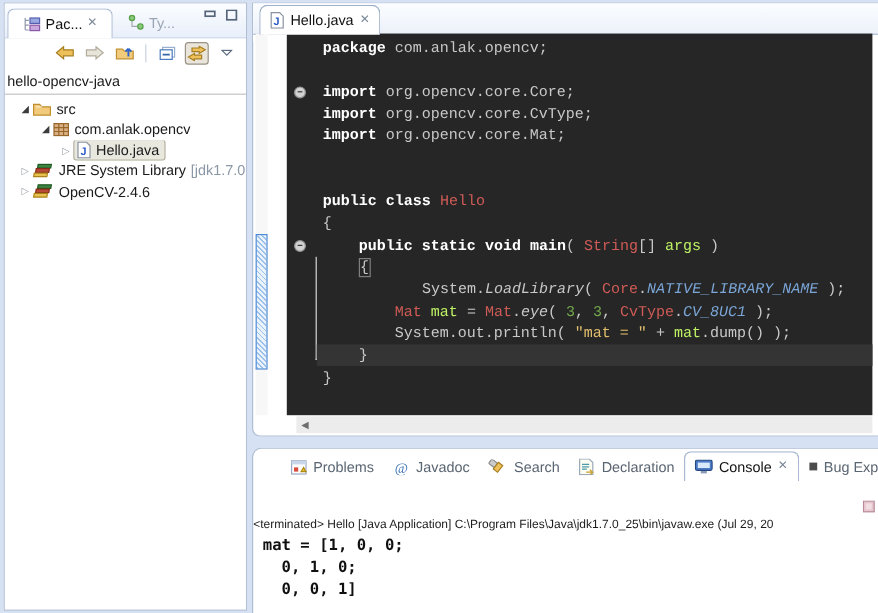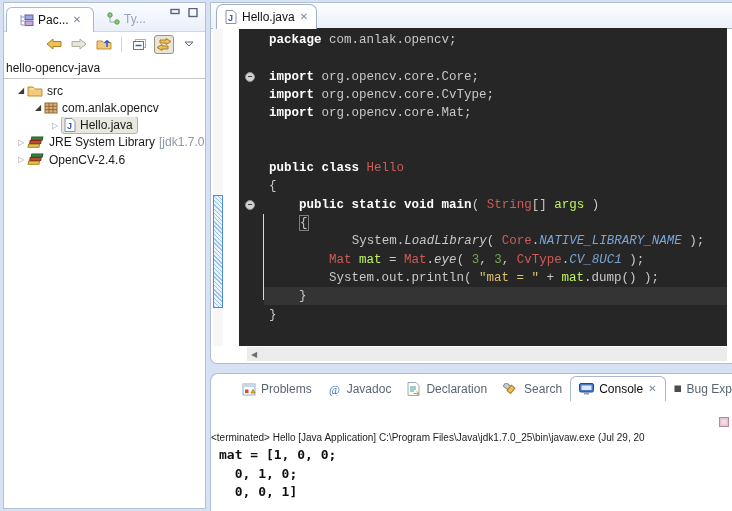--- a/index.html
+++ b/index.html
@@ -303,38 +303,38 @@
       <div class="btab">
         <span class="ic">
           <svg width="14" height="13">
             <text x="1" y="11" font-size="12" fill="#3c73b8" font-family="Liberation Serif,serif">@</text>
           </svg>
         </span>
         <span>Javadoc</span>
       </div>
       <div class="btab">
         <span class="ic">
-          <svg width="14" height="14">
-            <path d="M1 .5h8l3 3V13.5H1Z" fill="#fdfdf2" stroke="#9aa8b8"></path>
-            <path d="M3 5h6M3 7h6M3 9h4" stroke="#4a9aa8"></path>
-            <path d="M6.5 11.5h5M9.5 9.5l2.5 2-2.5 2" stroke="#c8a030" fill="none"></path>
-          </svg>
-        </span>
-        <span>Declaration</span>
-      </div>
-      <div class="btab">
-        <span class="ic">
           <svg width="16" height="13">
             <g transform="rotate(38 8 6)">
               <rect x="0" y="4" width="6" height="4.5" fill="#cccccc" stroke="#8a8a8a"></rect>
               <path d="M6 2.8h4.5v7H6Z" fill="#eec05a" stroke="#a87f22"></path>
             </g>
           </svg>
         </span>
         <span>Search</span>
+      </div>
+      <div class="btab">
+        <span class="ic">
+          <svg width="14" height="14">
+            <path d="M1 .5h8l3 3V13.5H1Z" fill="#fdfdf2" stroke="#9aa8b8"></path>
+            <path d="M3 5h6M3 7h6M3 9h4" stroke="#4a9aa8"></path>
+            <path d="M6.5 11.5h5M9.5 9.5l2.5 2-2.5 2" stroke="#c8a030" fill="none"></path>
+          </svg>
+        </span>
+        <span>Declaration</span>
       </div>
       <div class="btab active">
         <span class="ic">
           <svg width="15" height="12">
             <rect x="0.5" y="0.5" width="14" height="8.5" rx="1.5" fill="#4a7ac8" stroke="#27477f"></rect>
             <rect x="2.5" y="2.5" width="10" height="4.5" fill="#d9e9fa"></rect>
             <rect x="5" y="9.5" width="5" height="2" fill="#8a9ab8"></rect>
           </svg>
         </span>
         <span>Console</span>

